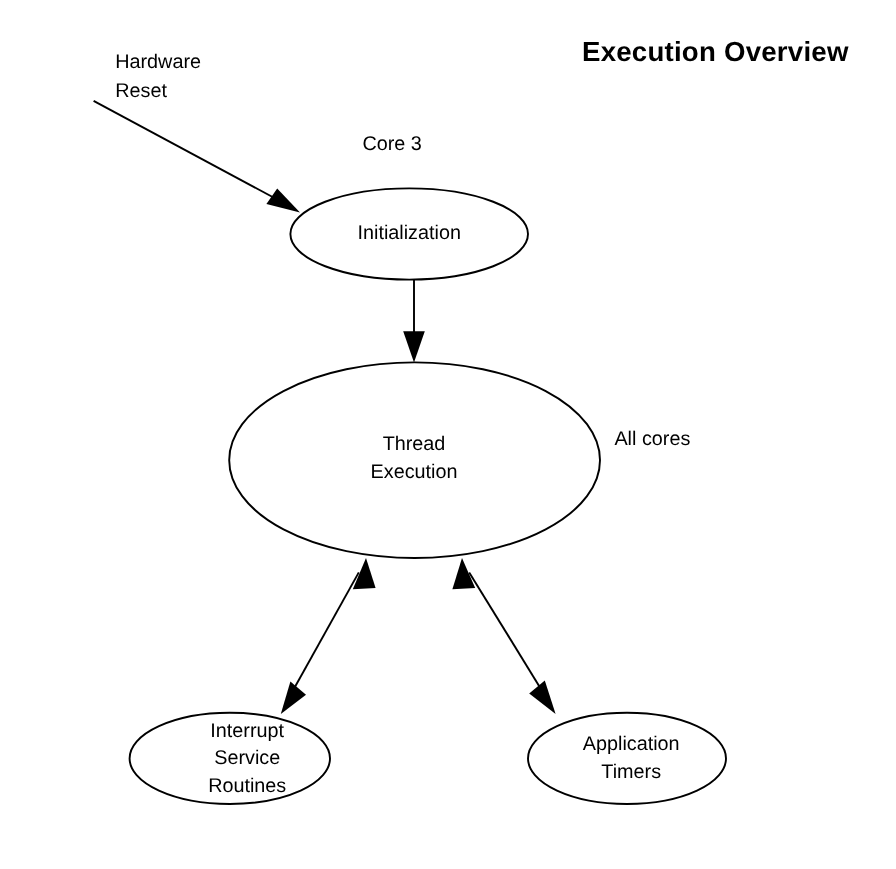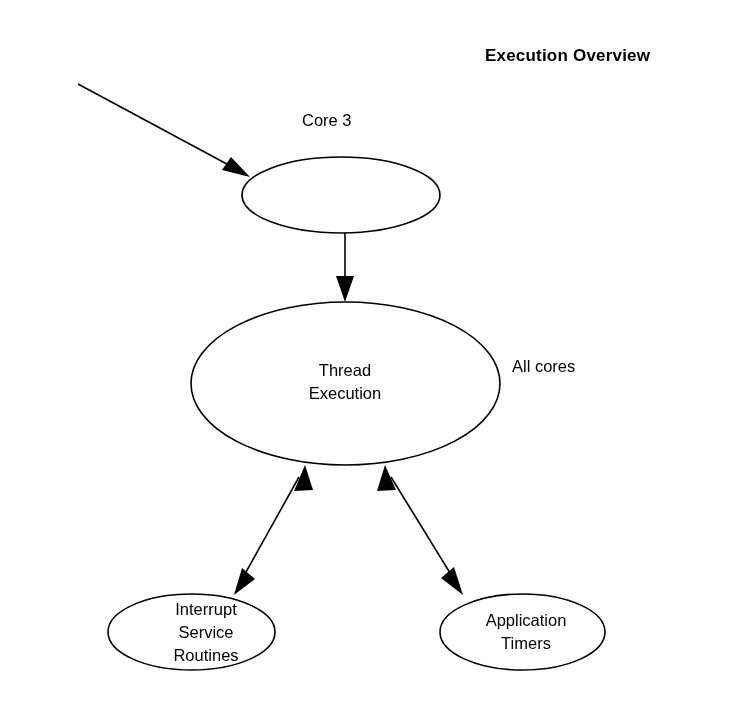--- a/index.html
+++ b/index.html
@@ -20,25 +20,24 @@
   }
   #diagram-svg {
     position: absolute;
     left: 0;
     top: 0;
     width: 747px;
     height: 724px;
   }
   .diagram-title {
     position: absolute;
-    font-size: 17px;
+    font-size: 23px;
     font-weight: bold;
     letter-spacing: 0.2px;
     white-space: nowrap;
-    margin-top: 16px;
   }
   .free-label {
     position: absolute;
     font-size: 16.5px;
     line-height: 24px;
     white-space: pre-line;
   }
   .node-label {
     position: absolute;
     font-size: 16.5px;
@@ -98,25 +97,28 @@
     <g>
       <line class="edge-line" x1="391" y1="477" x2="455" y2="581"></line>
       <polygon class="arrow-head" points="385,465 377,491 396,490"></polygon>
       <polygon class="arrow-head" points="463,595 441,578 454,567"></polygon>
     </g>
 
   </svg>
 
   <div class="diagram-title" style="left:485px; top:30px;">Execution Overview</div>
 
+  <div class="free-label" style="left:96px; top:40px;">Hardware
+Reset</div>
 
   <div class="free-label" style="left:302px; top:108px;">Core 3</div>
 
   <div class="free-label" style="left:512px; top:354px;">All cores</div>
 
+  <div class="node-label" style="left:241px; top:183px; width:200px;">Initialization</div>
 
   <div class="node-label" style="left:245px; top:359px; width:200px;">Thread
 Execution</div>
 
   <div class="node-label left-align" style="left:146px; top:598px; width:120px;">Interrupt
 Service
 Routines</div>
 
   <div class="node-label" style="left:442px; top:609px; width:168px;">Application
 Timers</div>

